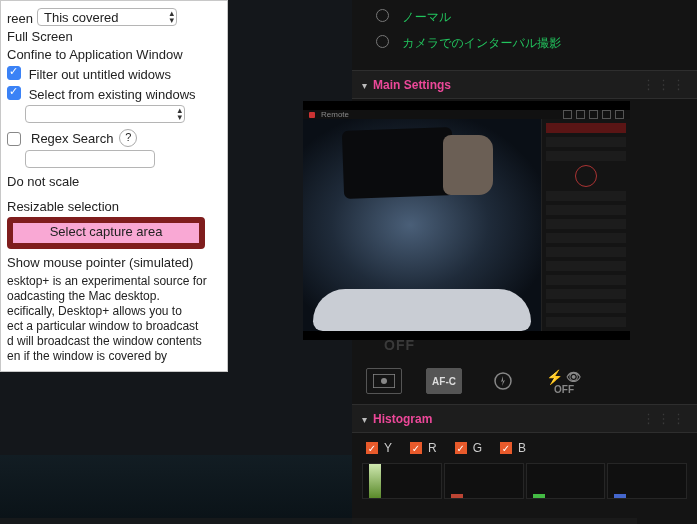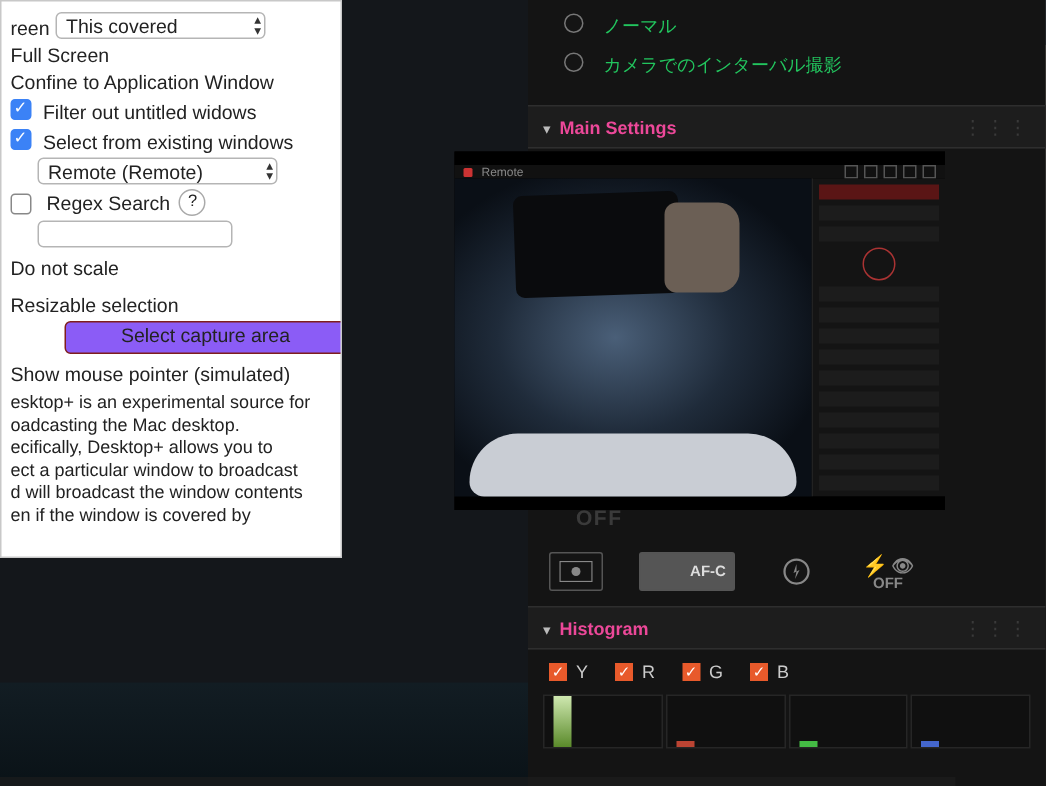--- a/index.html
+++ b/index.html
@@ -10,21 +10,21 @@
   
   .panel{position:absolute;left:0;top:0;width:228px;height:372px;background:#fff;border:1px solid #c8c8c8;box-sizing:border-box;padding:4px 10px 4px 6px;overflow:hidden;}
   .panel .row{margin:3px 0;}
   .select{display:inline-block;border:1px solid #b5b5b5;border-radius:4px;background:#fff;padding:1px 6px;min-width:140px;position:relative;line-height:16px;height:18px;box-sizing:border-box;}
   .select .arrows{position:absolute;right:2px;top:1px;font-size:9px;line-height:7px;color:#333;}
   .chk{display:inline-block;width:12px;height:12px;border:1px solid #888;border-radius:3px;background:#fff;position:relative;top:1px;margin-right:4px;}
   .chk.on{background:#3b82f6;border-color:#3b82f6;}
   .chk.on::after{content:"✓";color:#fff;position:absolute;left:1px;top:-2px;font-size:11px;}
   .txt{display:inline-block;border:1px solid #b5b5b5;border-radius:4px;background:#fff;width:130px;height:18px;box-sizing:border-box;}
   .help{display:inline-block;width:16px;height:16px;border:1px solid #aaa;border-radius:50%;text-align:center;line-height:14px;font-size:11px;}
-  .btn{display:block;width:186px;height:20px;border:1px solid #7f1d1d;border-radius:4px;background:#8b5cf6;text-align:center;line-height:18px;margin-top:2px;margin-bottom:4px;margin-left:36px;}
+  .btn{display:block;width:186px;height:20px;border:6px solid #7f1d1d;border-radius:4px;background:#f9a8d4;text-align:center;line-height:18px;margin-top:2px;margin-bottom:4px;}
   .desc{font-size:12px;line-height:15px;}
 
   
   .cam{position:absolute;left:352px;top:0;width:345px;height:524px;background:#141414;color:#ccc;font-size:12px;}
   .radio{display:inline-block;width:11px;height:11px;border:1.5px solid #777;border-radius:50%;margin-right:10px;position:relative;top:1px;}
   .radiorow{padding:4px 0 4px 24px;color:#22c55e;font-size:12px;}
   .sec{border-top:1px solid #2e2e2e;border-bottom:1px solid #2e2e2e;background:#1d1d1d;padding:6px 10px;display:flex;align-items:center;justify-content:space-between;}
   .sec-title{color:#ec4899;font-weight:600;}
   .chev{display:inline-block;margin-right:6px;font-size:10px;color:#bbb;}
   .grip{color:#3a3a3a;letter-spacing:2px;font-size:13px;}
@@ -82,21 +82,20 @@
   <div class="row">
     <span class="chk on"></span>
     <span>Filter out untitled widows</span>
   </div>
   <div class="row">
     <span class="chk on"></span>
     <span>Select from existing windows</span>
   </div>
   <div class="row" style="padding-left:18px;">
     <span class="select" style="min-width:160px;">
-      <span>Remote (Remote)</span>
       <span class="arrows">▴<br>▾</span>
     </span>
   </div>
   <div class="row" style="display:flex;align-items:center;gap:6px;">
     <span class="chk"></span>
     <span>Regex Search</span>
     <span class="help">?</span>
   </div>
   <div class="row" style="padding-left:18px;">
     <span class="txt"></span>
@@ -174,21 +173,21 @@
   <div class="off">OFF</div>
 
   <div style="position:absolute;left:0;top:358px;right:0;">
     <div class="ctrlrow">
       <div class="ctrl">
         <svg width="22" height="14" viewBox="0 0 22 14">
             <rect x="0" y="0" width="22" height="14" fill="none" stroke="#888" stroke-width="1.5"></rect>
             <circle cx="11" cy="7" r="3" fill="#888"></circle>
           </svg>
       </div>
-      <div class="ctrl" style="background:#555;color:#ddd;padding-left:28px;">AF-C</div>
+      <div class="ctrl" style="background:#555;color:#ddd;">AF-C</div>
       <div class="ctrl noborder">
         <svg width="22" height="22" viewBox="0 0 22 22">
             <circle cx="11" cy="11" r="8" fill="none" stroke="#888" stroke-width="1.5"></circle>
             <path d="M11 6 L9 12 L11 11 L10 16 L13 10 L11 11 Z" fill="#888"></path>
           </svg>
       </div>
       <div class="ctrl noborder" style="width:40px;flex-direction:column;">
         <div style="display:flex;align-items:center;gap:2px;">
           <span style="color:#888;font-size:14px;">⚡</span>
           <span style="color:#888;font-size:12px;">👁</span>

